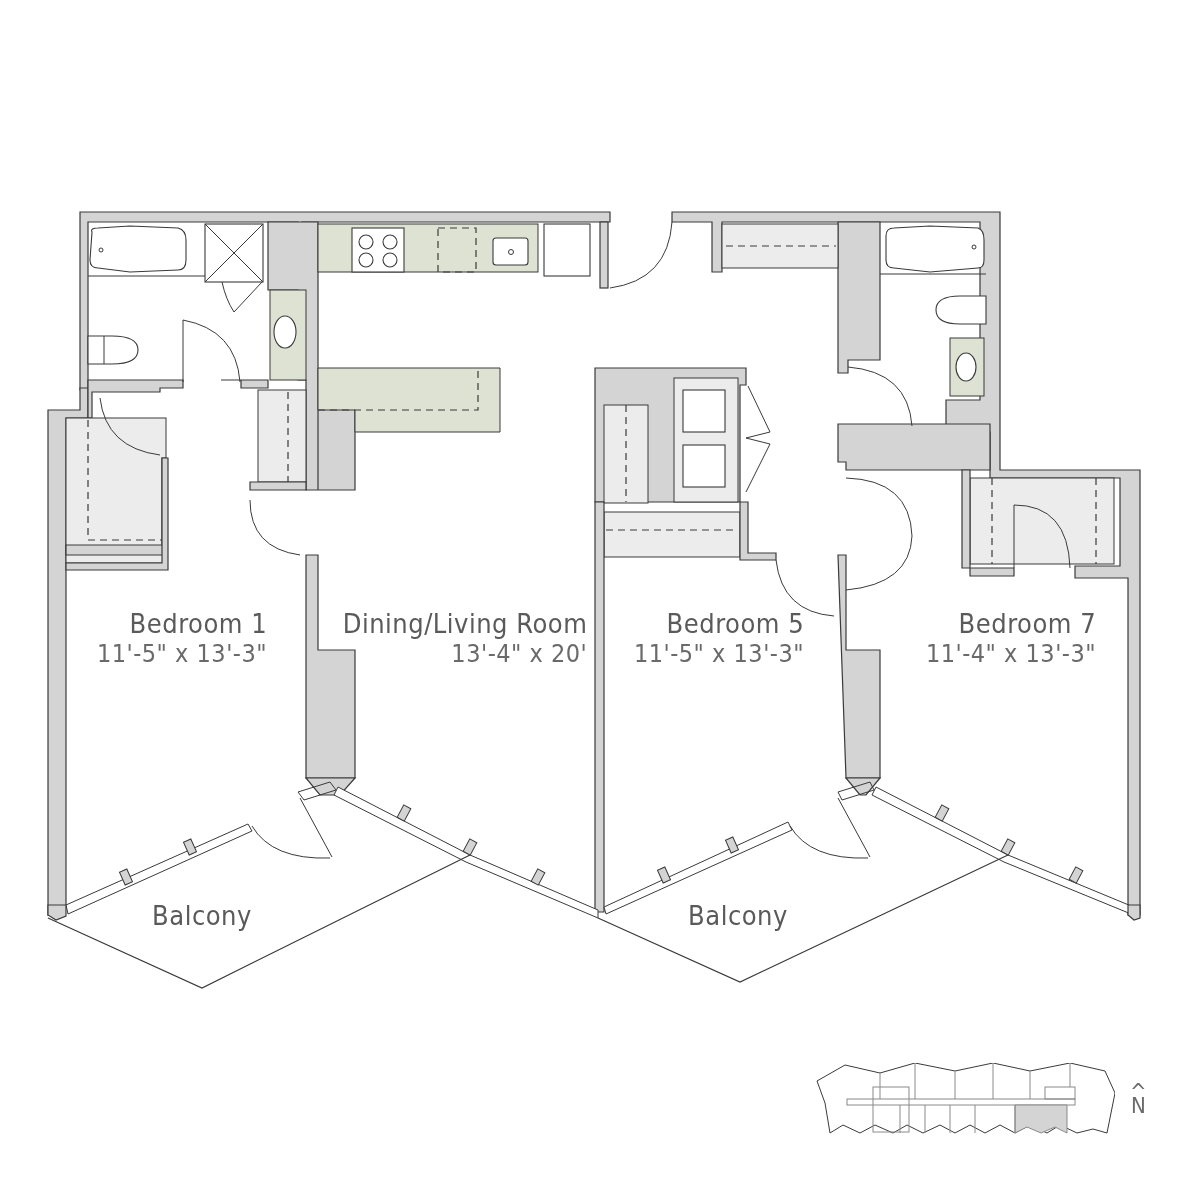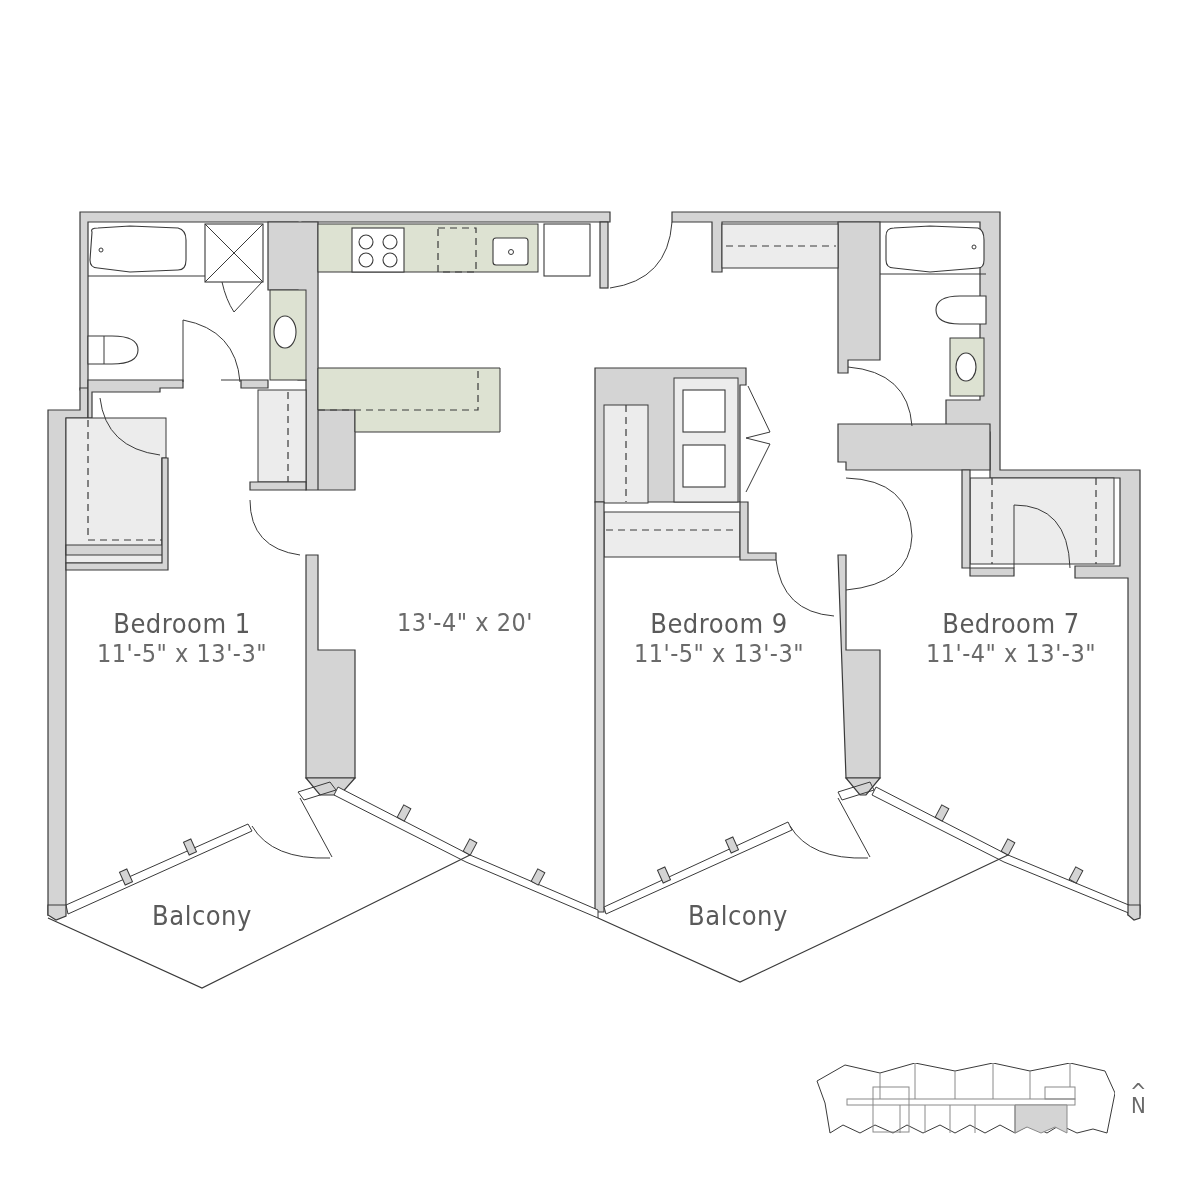--- a/index.html
+++ b/index.html
@@ -7,21 +7,21 @@
   svg { position:absolute; left:0; top:0; }
   .wall { fill:#d4d4d4; stroke:#3a3a3a; stroke-width:1.2; }
   .line { fill:none; stroke:#3a3a3a; stroke-width:1.2; }
   .thin { fill:none; stroke:#3a3a3a; stroke-width:1; }
   .closet { fill:#ececec; stroke:#3a3a3a; stroke-width:1; }
   .counter { fill:#dde2d2; stroke:#3a3a3a; stroke-width:1; }
   .fixture { fill:#ffffff; stroke:#3a3a3a; stroke-width:1.1; }
   .dash { fill:none; stroke:#3a3a3a; stroke-width:1.2; stroke-dasharray:7 5; }
   .win { fill:#ffffff; stroke:#3a3a3a; stroke-width:1; }
   .mull { fill:#d4d4d4; stroke:#3a3a3a; stroke-width:1; }
-  .label { position:absolute; color:#5a5a5a; text-align:center; transform:translateX(-50%); white-space:nowrap; letter-spacing:0.5px; }
+  .label { position:absolute; color:#5a5a5a; text-align:right; transform:translateX(-50%); white-space:nowrap; letter-spacing:0.5px; }
   .room-name { font-size:27px; font-stretch:condensed; }
   .room-dim { font-size:25px; font-weight:300; color:#6a6a6a; }
   .key { position:absolute; left:815px; top:1060px; }
   .north { position:absolute; left:1130px; top:1085px; font-size:22px; color:#6a6a6a; text-align:center; line-height:14px; }
 </style>
 </head>
 <body>
 
 <svg width="1200" height="1200" viewBox="0 0 1200 1200">
 
@@ -148,24 +148,25 @@
 
   <path class="wall" d="M48,905 L66,905 L66,916 L56,920 L48,915 Z"></path>
   <path class="wall" d="M1128,905 L1140,905 L1140,918 L1134,920 L1128,915 Z"></path>
 </svg>
 
 <div class="label" style="left:182px; top:608px;">
   <div class="room-name">Bedroom 1</div>
   <div class="room-dim">11'-5" x 13'-3"</div>
 </div>
 <div class="label" style="left:465px; top:608px;">
+  <div class="room-name">Dining/Living Room</div>
   <div class="room-dim">13'-4" x 20'</div>
 </div>
 <div class="label" style="left:719px; top:608px;">
-  <div class="room-name">Bedroom 9</div>
+  <div class="room-name">Bedroom 5</div>
   <div class="room-dim">11'-5" x 13'-3"</div>
 </div>
 <div class="label" style="left:1011px; top:608px;">
   <div class="room-name">Bedroom 7</div>
   <div class="room-dim">11'-4" x 13'-3"</div>
 </div>
 <div class="label room-name" style="left:202px; top:900px;">Balcony</div>
 <div class="label room-name" style="left:738px; top:900px;">Balcony</div>
 
 <svg class="key" width="300" height="80" viewBox="0 0 300 80" style="left:815px; top:1063px;">

